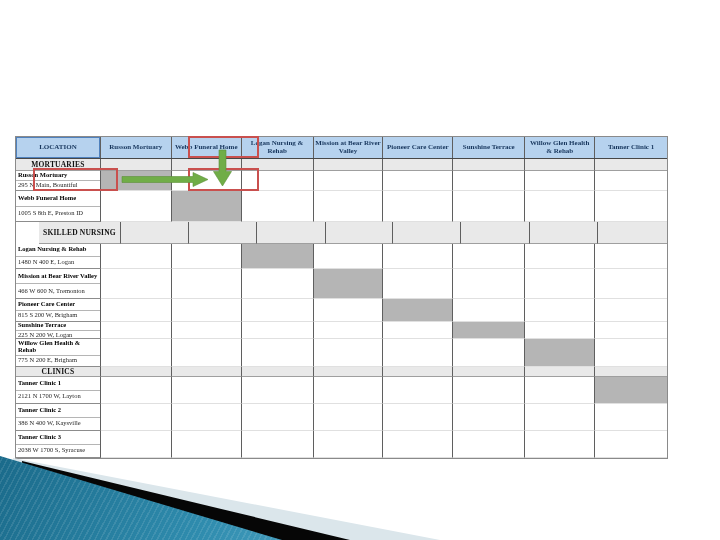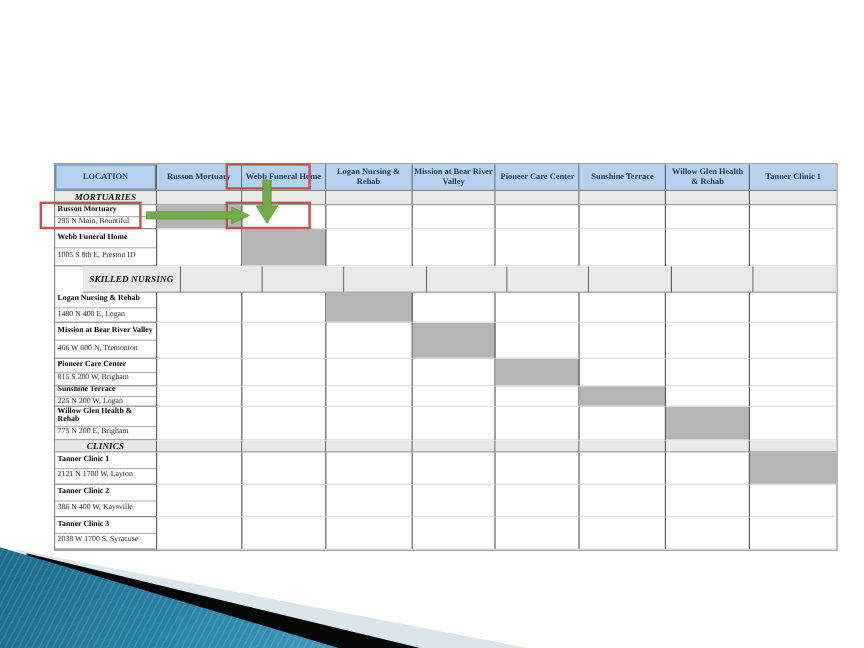--- a/index.html
+++ b/index.html
@@ -6,34 +6,34 @@
   body{width:720px;height:540px;background:#ffffff;position:relative;overflow:hidden;
        font-family:"Liberation Serif", serif;}
   .slide{position:absolute;inset:0;background:#fff;}
 
   
   .title{position:absolute;left:44px;top:36px;font-family:"Liberation Sans",sans-serif;
          font-size:40px;font-weight:bold;color:#3f3f3f;letter-spacing:-1px;
          text-shadow:2px 2px 2px #cfcfcf;}
 
   
-  .grid-table{position:absolute;left:45px;top:136px;width:651px;border:1px solid #8a8a8a;
+  .grid-table{position:absolute;left:15px;top:136px;width:651px;border:1px solid #8a8a8a;
               box-sizing:content-box;background:#fff;}
   .row{display:flex;box-sizing:border-box;}
   .cell{box-sizing:border-box;border-right:1px solid #5f5f5f;overflow:hidden;
         display:flex;flex-direction:column;justify-content:center;}
   .cell:last-child{border-right:none;}
 
   .header-row .cell{background:var(--header-bg,#b6d2ee);align-items:center;justify-content:center;
         text-align:center;font-weight:bold;font-size:7px;line-height:1.1;
         color:var(--header-text,#17365d);padding:1px;}
   .header-row{border-bottom:1px solid #474747;}
   .loc-header{box-shadow:inset 0 0 0 1px #4f81bd;}
 
-  .section-row .cell{background:var(--section-bg,#e9e9e9);border-bottom:1px solid #9f9f9f;font-style:italic;}
+  .section-row .cell{background:var(--section-bg,#e9e9e9);border-bottom:1px solid #9f9f9f;}
   .section-label{font-weight:bold;font-size:7.5px;color:#111;text-align:center;
                  align-items:center;justify-content:center;letter-spacing:.2px;}
 
   .loc-cell{border-bottom:1px solid #8c8c8c;padding:0;}
   .loc-name{flex:1;display:flex;align-items:center;font-weight:bold;font-size:6.5px;
             line-height:1.05;color:#000;padding:1px 1px 1px 2px;border-bottom:1px solid #b5b5b5;}
   .loc-addr{flex:1;display:flex;align-items:center;font-size:6.5px;line-height:1.05;
             color:#262626;padding:1px 1px 1px 2px;}
   .data-cell{border-bottom:1px solid #e0e0e0;}
   .self-cell{background:var(--self-cell-bg,#b5b5b5);}

